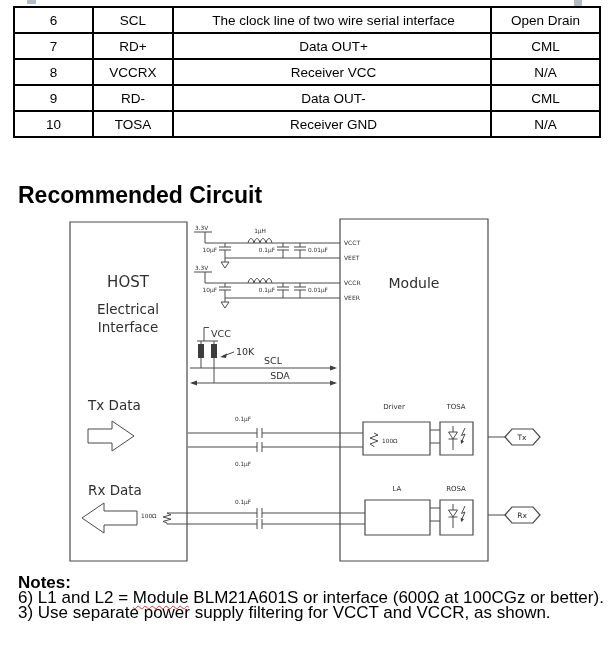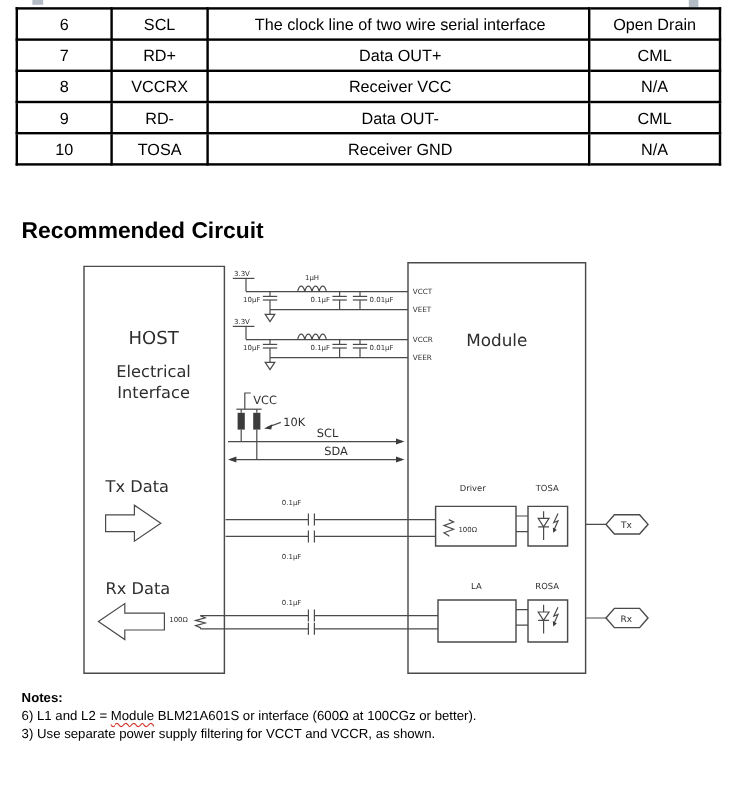--- a/index.html
+++ b/index.html
@@ -17,40 +17,40 @@
   .pin-table td{
     border:2px solid #000;height:24px;padding:0 4px;text-align:center;
     white-space:nowrap;
   }
   .pin-table td.c-pin{width:69px;}
   .pin-table td.c-name{width:70px;}
   .pin-table td.c-desc{width:305px;text-align:center;padding-left:7px;}
   .pin-table td.c-type{width:99px;}
   
   .section-heading{
-    position:absolute;left:18px;top:182px;font-size:19px;font-weight:bold;color:#000;
+    position:absolute;left:18px;top:182px;font-size:23px;font-weight:bold;color:#000;
   }
   
   .circuit-svg{position:absolute;left:0;top:210px;}
   .circuit-svg *{vector-effect:non-scaling-stroke;}
   .dline{stroke:#4a4a4a;stroke-width:1;fill:none;}
   .dfill{fill:#3c3c3c;stroke:none;}
   .dbox{stroke:#4a4a4a;stroke-width:1.2;fill:#ffffff;}
   .dtext{fill:#2e2e2e;font-family:"DejaVu Sans",sans-serif;}
   .t-big{font-size:15px;}
   .t-med{font-size:13.5px;}
   .t-mod{font-size:14px;}
   .t-bus{font-size:9.5px;}
   .t-sub{font-size:7px;}
   .t-pin{font-size:6px;}
   .t-cmp{font-size:5.8px;}
   .t-port{font-size:7.5px;}
   
   .notes{
-    position:absolute;left:18px;top:575px;font-size:11px;line-height:15px;color:#000;
+    position:absolute;left:18px;top:575px;font-size:17px;line-height:15px;color:#000;
   }
   .notes .notes-title{font-weight:bold;}
   .sq-red{
     text-decoration:underline;text-decoration-style:wavy;
     text-decoration-color:#d43a2f;text-decoration-thickness:1px;text-underline-offset:2px;
   }
   .sq-faint{
     text-decoration:underline;text-decoration-style:wavy;
     text-decoration-color:#b7a9a4;text-decoration-thickness:1px;text-underline-offset:2px;
   }

